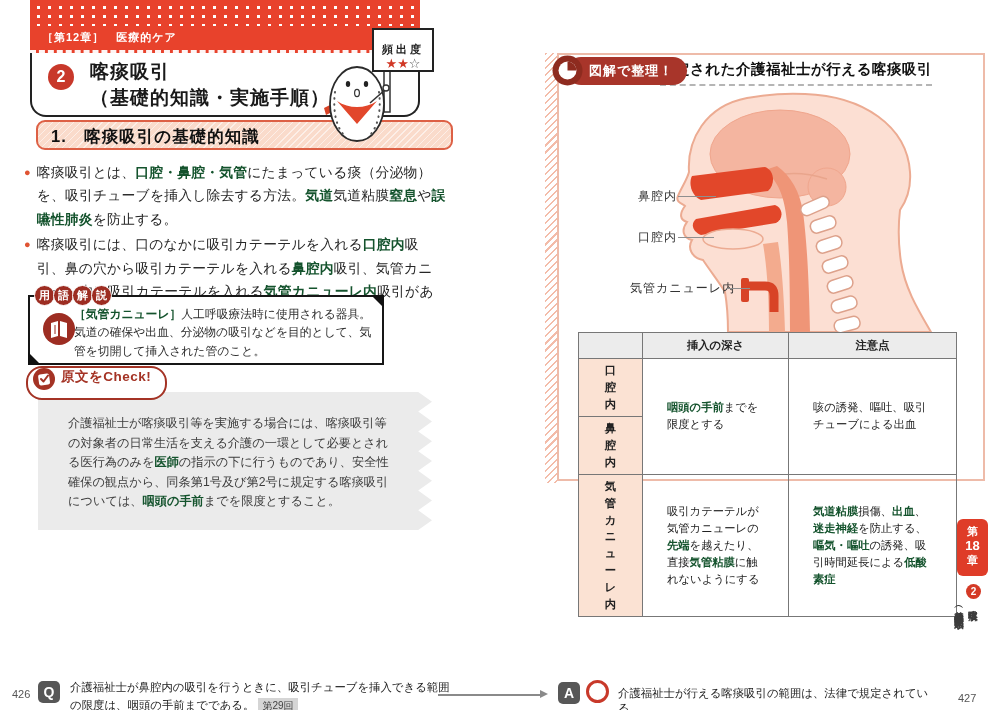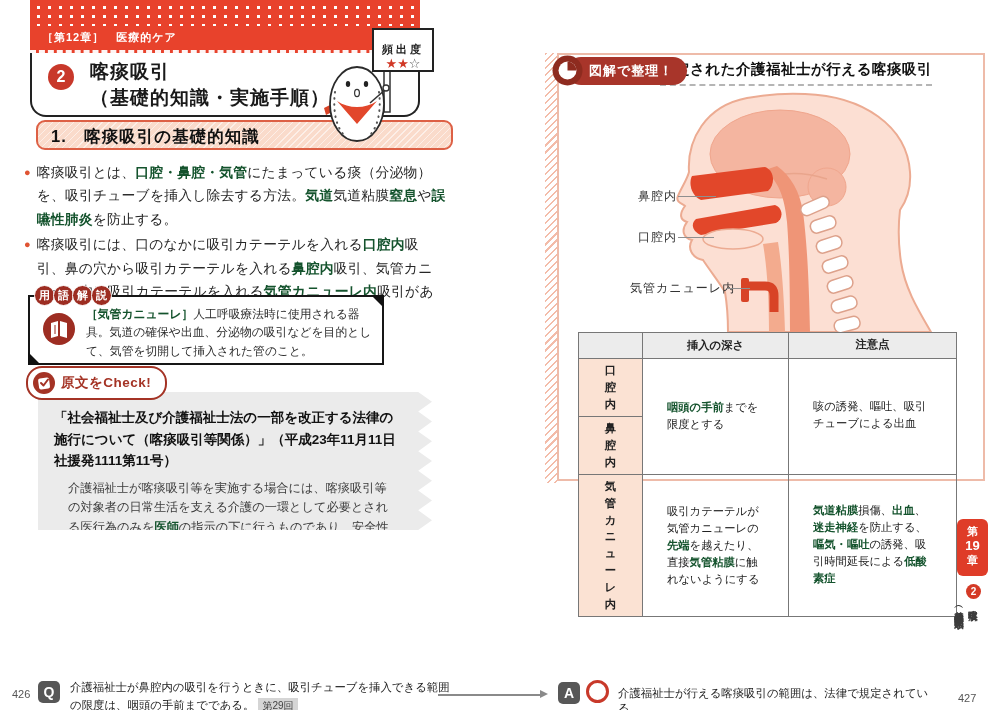--- a/index.html
+++ b/index.html
@@ -44,25 +44,25 @@
   .btxt{font-size:13.8px;line-height:1.7;color:#262626;letter-spacing:.2px;}
 
   
   #term-box{left:28px;top:295px;width:352px;height:66px;background:#fff;border:2px solid #161616;}
   #term-label{position:absolute;left:4px;top:-12px;display:flex;}
   .tl-c{width:19px;height:19px;border-radius:50%;background:#9d2d22;color:#fff;font-size:11px;font-weight:bold;
     text-align:center;line-height:19px;margin-right:-2px;border:1px solid #fff;}
   .corner-tr{position:absolute;right:-2px;top:-2px;width:0;height:0;border-top:13px solid #111;border-left:13px solid rgba(0,0,0,0);}
   .corner-bl{position:absolute;left:-2px;bottom:-2px;width:0;height:0;border-bottom:13px solid #111;border-right:13px solid rgba(0,0,0,0);}
   #term-icon{position:absolute;left:12px;top:15px;}
-  #term-text{margin:8px 8px 0 56px;font-size:11.8px;line-height:1.55;color:#2c2c2c;}
+  #term-text{margin:8px 8px 0 44px;font-size:11.8px;line-height:1.55;color:#2c2c2c;}
 
   
   #check-badge{left:26px;top:366px;height:30px;background:#fff;border:2.5px solid #a43325;border-radius:16px;
-    display:flex;align-items:center;padding:0 14px 0 5px;z-index:3;}
+    display:flex;align-items:flex-start;padding:0 14px 0 5px;z-index:3;}
   #check-badge .t{color:#a43325;font-weight:bold;font-size:13.5px;margin-left:6px;letter-spacing:.5px;}
   #law-box{left:38px;top:392px;width:394px;height:138px;background:#ebebeb;box-sizing:border-box;
     padding:15px 28px 8px 16px;
     clip-path:polygon(0 0,96.5% 0,100% 7%,96.5% 14.2%,100% 21.4%,96.5% 28.6%,100% 35.7%,96.5% 42.9%,100% 50%,96.5% 57.1%,100% 64.3%,96.5% 71.4%,100% 78.6%,96.5% 85.7%,100% 92.9%,96.5% 100%,0 100%);}
   #law-title{font-size:13.5px;font-weight:bold;color:#111;line-height:1.6;}
   #law-body{margin:7px 0 0 14px;width:326px;font-size:12.2px;color:#3c3c3c;line-height:1.6;}
 
   
   #hatch{left:545px;top:53px;width:12px;height:430px;
     background:repeating-linear-gradient(135deg,#f3bca9 0 1.5px,rgba(0,0,0,0) 1.5px 5px);}
@@ -80,21 +80,21 @@
   #lbl-oral{left:638px;top:229px;}  #line-oral{left:678px;top:237px;width:36px;}
   #lbl-cann{left:630px;top:280px;}  #line-cann{left:726px;top:288px;width:24px;}
 
   
   #sx-table{left:578px;top:332px;width:378px;border-collapse:collapse;table-layout:fixed;
     font-size:11.3px;color:#222;}
   #sx-table th,#sx-table td{border:1px solid #777;padding:3px 24px;line-height:1.5;box-sizing:border-box;}
   #sx-table th{background:#ececec;font-weight:bold;text-align:center;height:26px;}
   #sx-table td.lab{background:#fbe2d3;font-weight:bold;text-align:center;vertical-align:middle;}
   #sx-table td.c2,#sx-table th.c2{border-left:1.5px dashed #e2876b;}
-  #sx-table td.c3,#sx-table th.c3{border-left:1.5px dashed #e2876b;font-family:Liberation Mono, monospace;}
+  #sx-table td.c3,#sx-table th.c3{border-left:1.5px dashed #e2876b;}
   #sx-table td{vertical-align:middle;}
   #sx-table .rowA td{height:27px;}
   #sx-table .rowC td{height:66px;}
 
   
   .pnum{font-size:11px;color:#555;text-align:right;}
   #pnum-426{left:12px;top:688px;} #pnum-427{left:958px;top:692px;}
   .qa-icon{width:22px;height:22px;background:#575757;border-radius:5px;color:#fff;font-weight:bold;
     font-size:14px;text-align:center;line-height:22px;}
   #q-icon{left:38px;top:681px;} #a-icon{left:558px;top:682px;}
@@ -192,21 +192,20 @@
   <div id="check-badge" class="abs">
     <svg width="22" height="22" viewBox="0 0 22 22">
       <circle cx="11" cy="11" r="11" fill="#a43325"></circle>
       <rect x="5.5" y="6" width="11" height="11" rx="2" fill="#fff" transform="rotate(-8 11 11)"></rect>
       <path d="M8,11 L10.5,13.5 L15,7.5" fill="none" stroke="#a43325" stroke-width="2" stroke-linecap="round" stroke-linejoin="round"></path>
     </svg>
     <span class="t">原文をCheck!</span>
   </div>
 
   <div id="law-box" class="abs">
-    <div id="law-title">「社会福祉士及び介護福祉士法の一部を改正する法律の施行について（喀痰吸引等関係）」（平成23年11月11日社援発1111第11号）</div>
     <div id="law-body"><span>介護福祉士が喀痰吸引等を実施する場合には、喀痰吸引等の対象者の日常生活を支える介護の一環として必要とされる医行為のみを</span><span class="rd">医師</span><span>の指示の下に行うものであり、安全性確保の観点から、同条第1号及び第2号に規定する喀痰吸引については、</span><span class="rd">咽頭の手前</span><span>までを限度とすること。</span></div>
   </div>
 
   <div id="hatch" class="abs"></div>
   <div id="panel" class="abs"></div>
 
   <div id="fig-badge" class="abs">
     <svg width="31" height="31" viewBox="0 0 31 31" style="z-index:2;position:relative;">
       <circle cx="15.5" cy="15.5" r="15" fill="#8e2b1f"></circle>
       <circle cx="15.5" cy="15.5" r="9" fill="#fff"></circle>
@@ -282,21 +281,21 @@
   <div id="q-text" class="abs"><span>介護福祉士が鼻腔内の吸引を行うときに、吸引チューブを挿入できる範囲の限度は、咽頭の手前までである。</span><span id="round-badge">第29回</span></div>
   <div id="arrow" class="abs"></div>
   <div id="arrow-head" class="abs"></div>
   <div id="a-icon" class="abs qa-icon">A</div>
   <div id="a-circle" class="abs"></div>
   <div id="a-text" class="abs">介護福祉士が行える喀痰吸引の範囲は、法律で規定されている。</div>
   <div id="pnum-427" class="abs pnum">427</div>
 
   <div id="tab-chapter" class="abs">
     <div class="l1">第</div>
-    <div class="l2">19</div>
+    <div class="l2">18</div>
     <div class="l3">章</div>
   </div>
   <div id="tab-sub" class="abs">
     <div id="tab-col2" class="vtext">（基礎的知識・実施手順）</div>
     <div id="tab-col1">
       <div id="tab-num">2</div>
       <div class="vtext">喀痰吸引</div>
     </div>
   </div>
 

